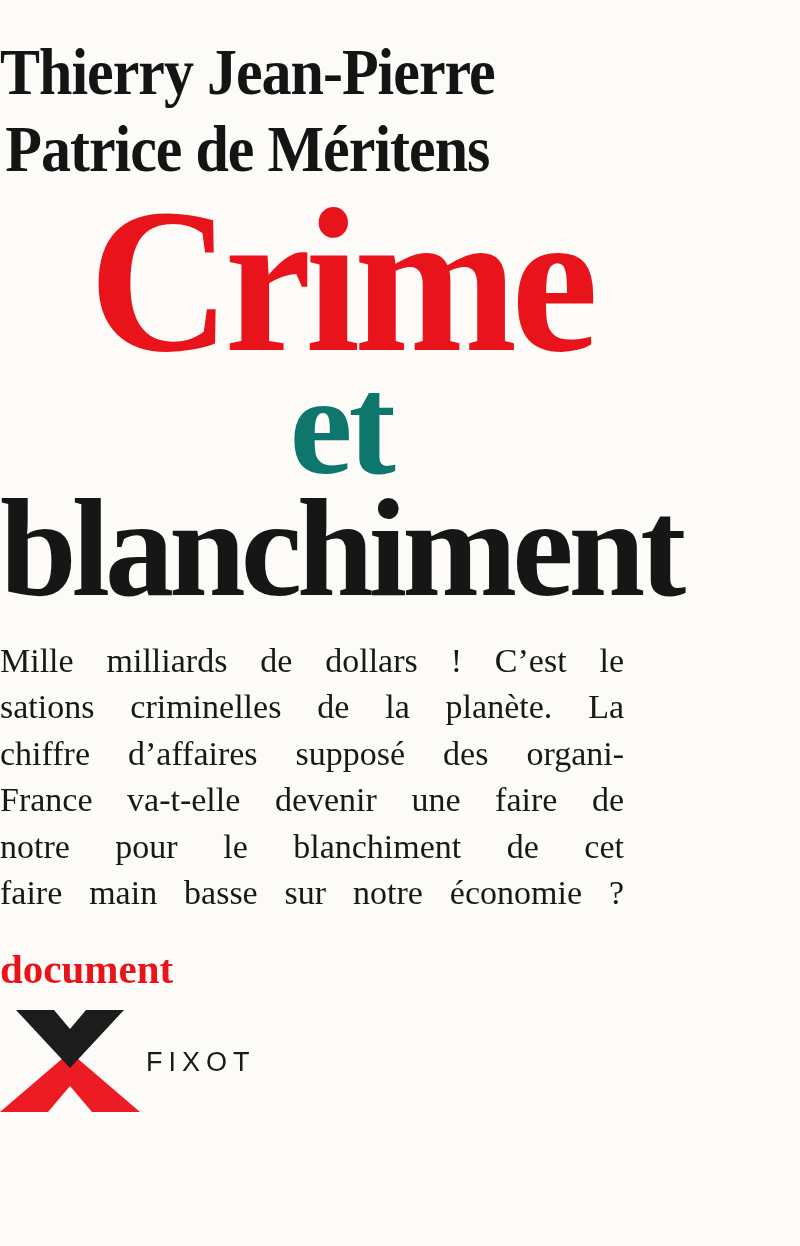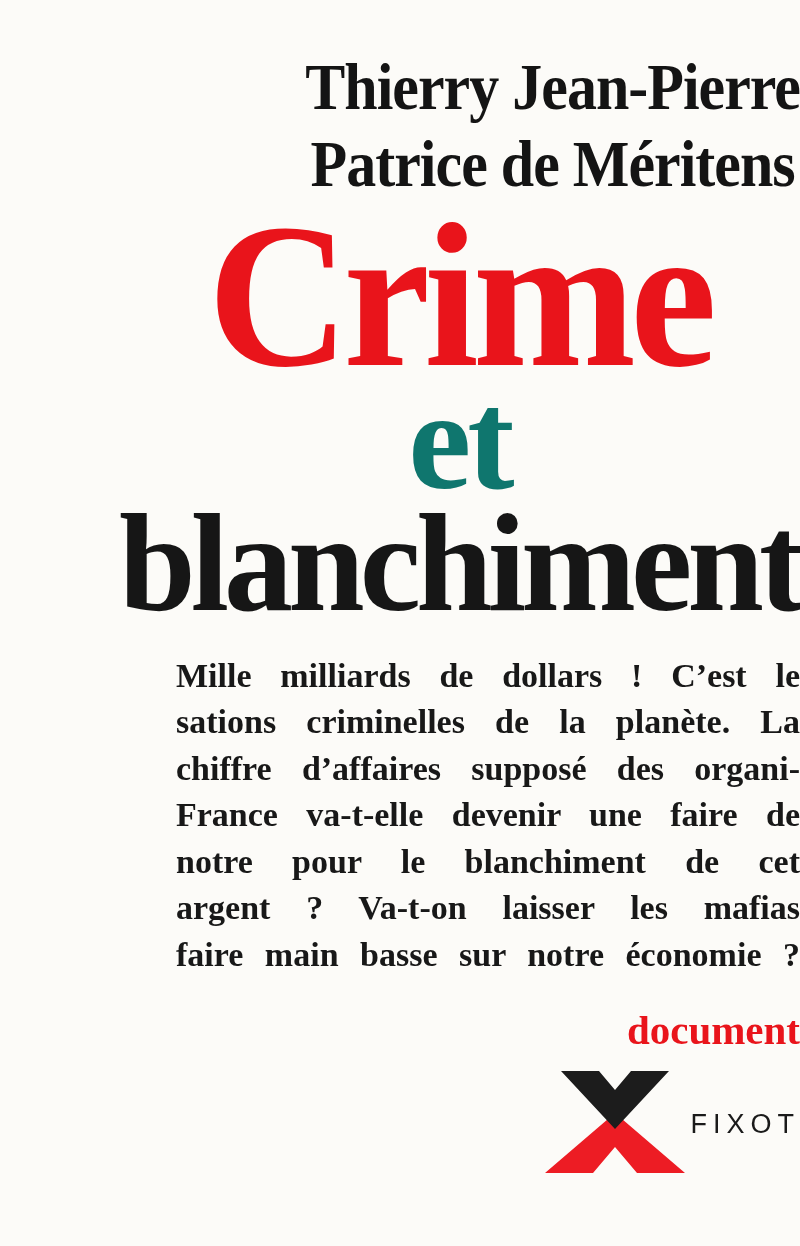--- a/index.html
+++ b/index.html
@@ -11,23 +11,23 @@
     height: 1246px;
     background: #fcfbf8;
     overflow: hidden;
     font-family: "Liberation Serif", serif;
   }
   .cover {
     width: 800px;
     height: 882px;
     display: flex;
     flex-direction: column;
-    align-items: flex-end;
+    align-items: flex-start;
     box-sizing: border-box;
-    padding-top: 50px;
+    padding-top: 35px;
   }
   .authors {
     text-align: center;
     font-weight: 700;
     font-size: 60px;
     line-height: 1.18;
     color: #141414;
     letter-spacing: -1px;
     transform: scaleY(1.08);
     transform-origin: top center;
@@ -56,21 +56,21 @@
     display: block;
     color: #161616;
     font-size: 138px;
     line-height: 0.93;
     letter-spacing: -5px;
     transform: scaleY(1.02);
   }
   .blurb {
     width: 624px;
     margin-top: 26px;
-    font-weight: 700;
+    font-weight: 400;
     font-size: 34px;
     line-height: 46.5px;
     color: #181818;
   }
   .blurb-line {
     text-align: justify;
     text-align-last: justify;
     white-space: nowrap;
   }
   .imprint {
@@ -115,21 +115,20 @@
     <span class="title-et">et</span>
     <span class="title-blanchiment">blanchiment</span>
   </h1>
 
   <div class="blurb">
     <div class="blurb-line">Mille milliards de dollars ! C’est le</div>
     <div class="blurb-line">sations criminelles de la planète. La</div>
     <div class="blurb-line">chiffre d’affaires supposé des organi-</div>
     <div class="blurb-line">France va-t-elle devenir une faire de</div>
     <div class="blurb-line">notre pour le blanchiment de cet</div>
-    <div class="blurb-line">argent ? Va-t-on laisser les mafias</div>
     <div class="blurb-line">faire main basse sur notre économie ?</div>
   </div>
 
   <div class="imprint">document</div>
 
   <div class="logo">
     <svg width="140" height="104" viewBox="0 0 140 104" aria-hidden="true">
       <polygon points="70,42 140,102 92,102 70,76 48,102 0,102" fill="#ed1c24"></polygon>
       <polygon points="16,0 54,0 70,19 86,0 124,0 70,58" fill="#1c1c1c"></polygon>
     </svg>

